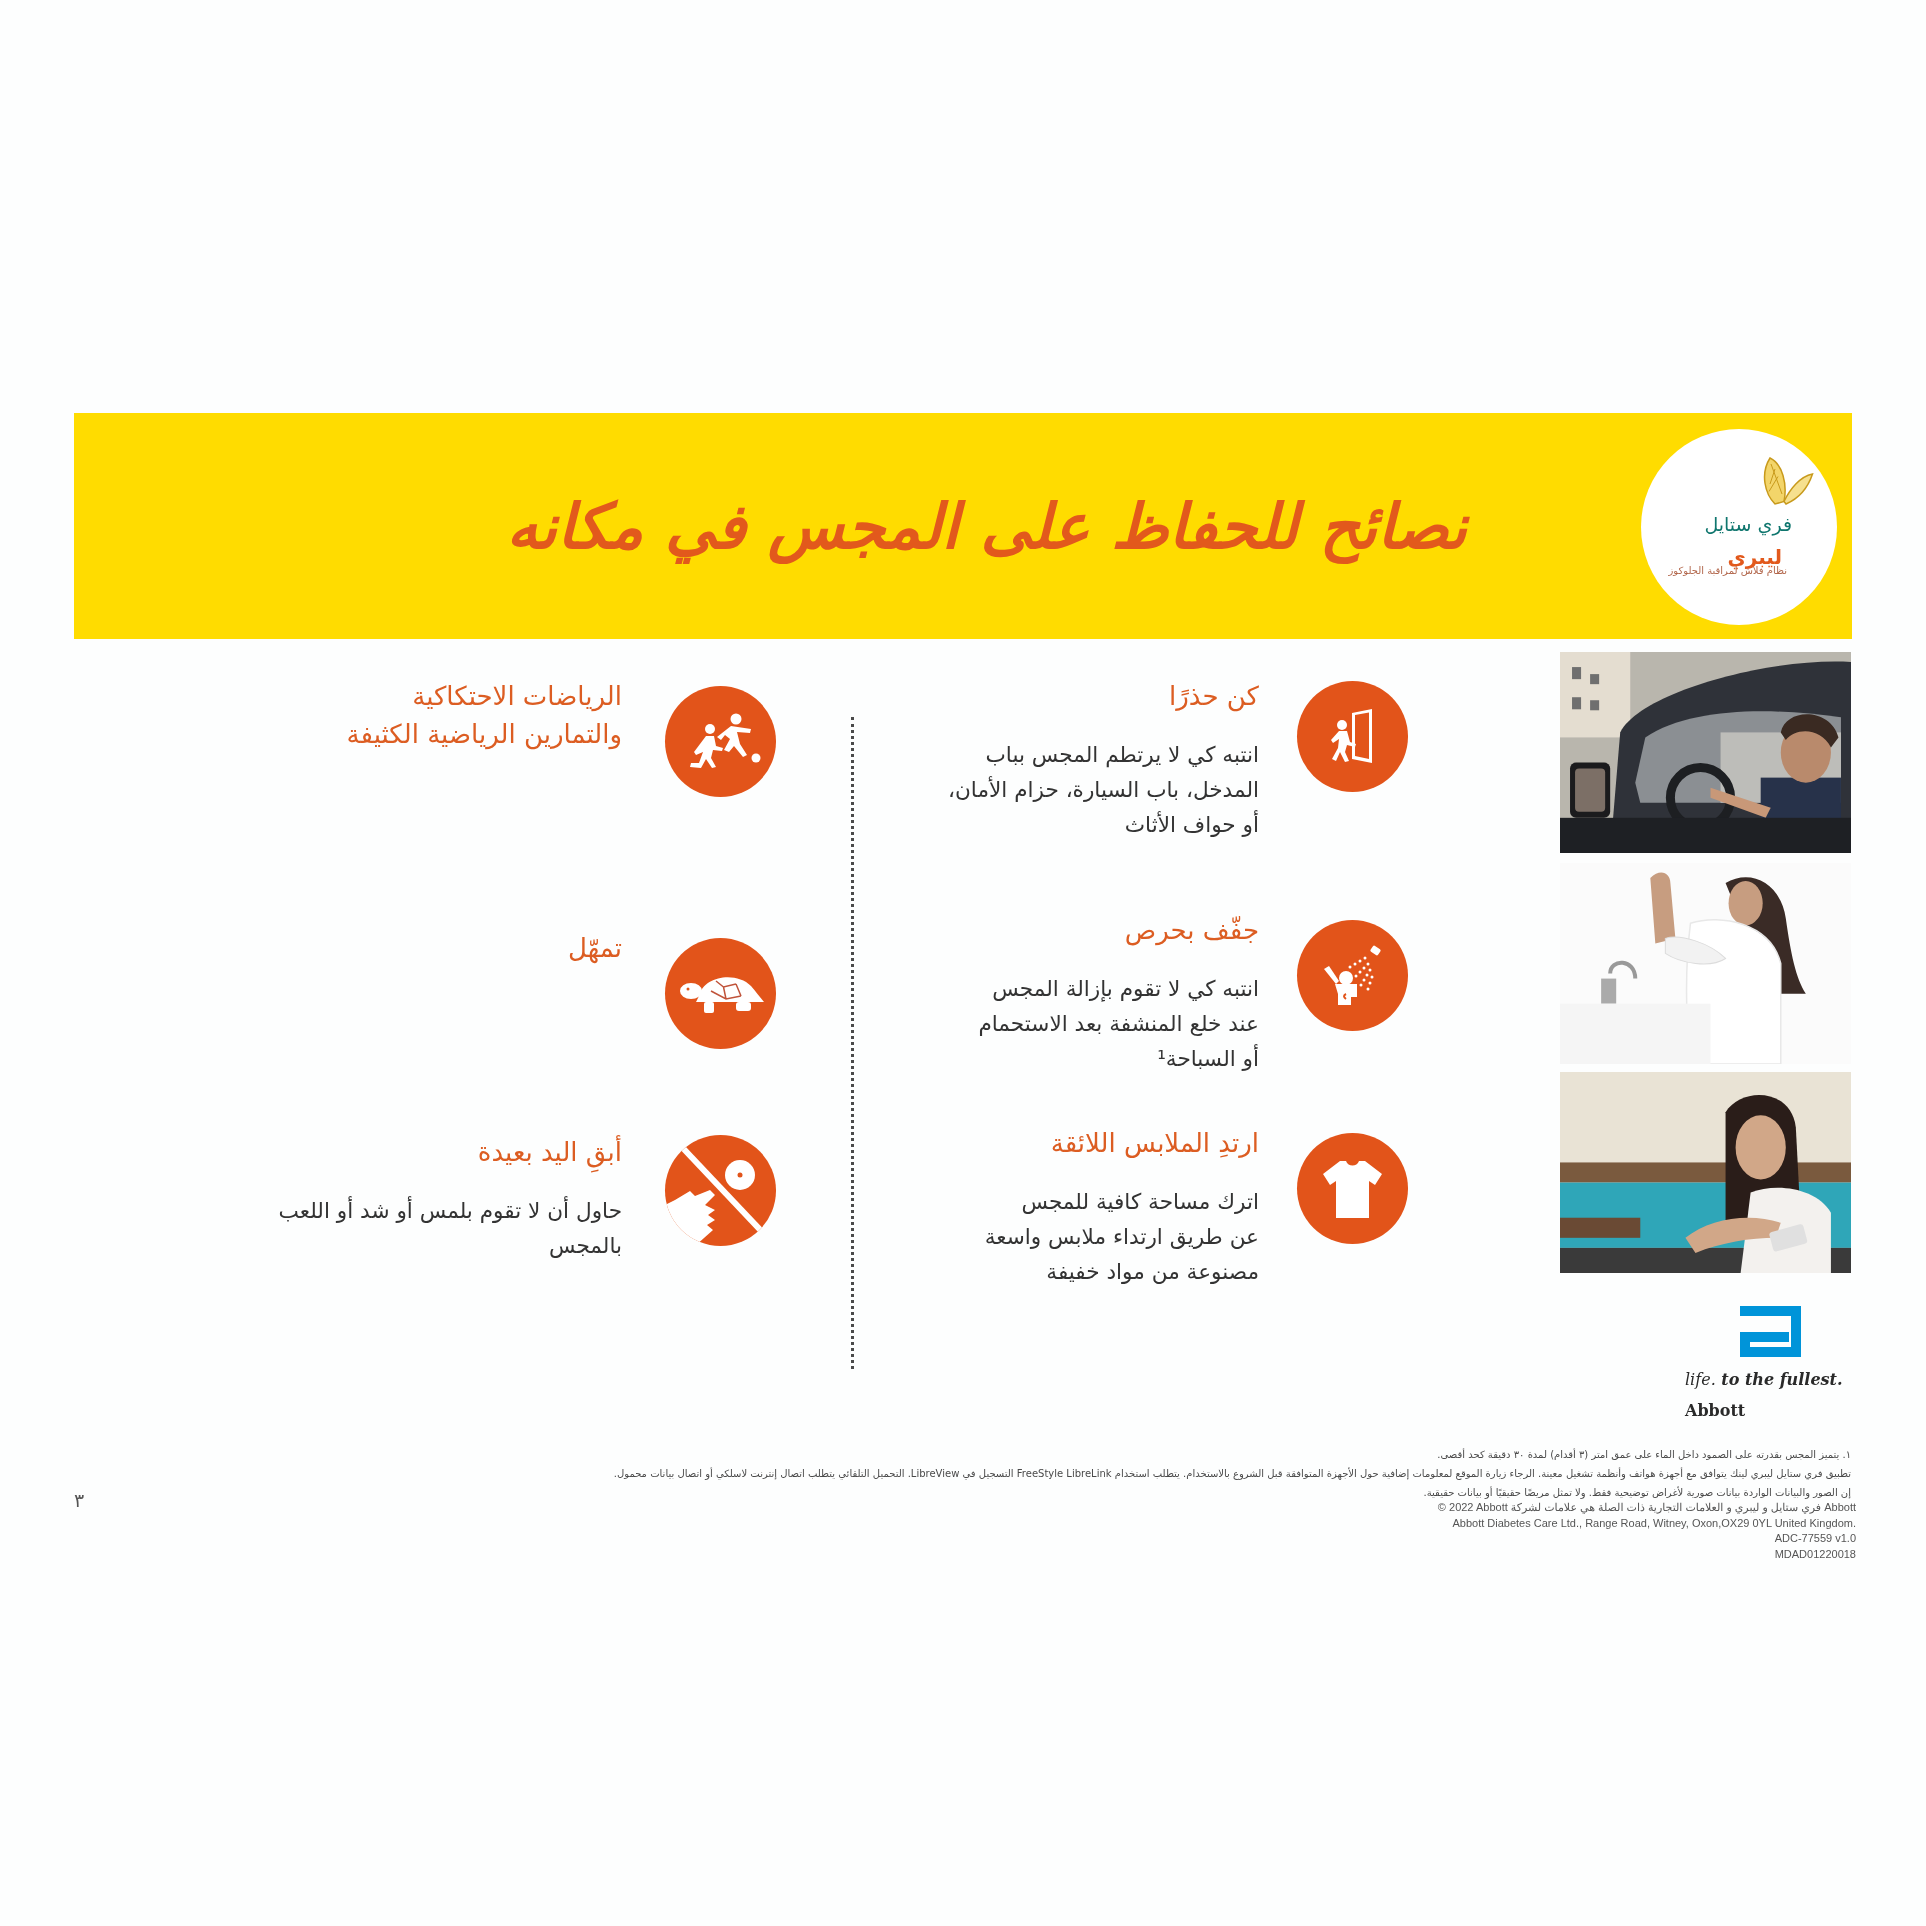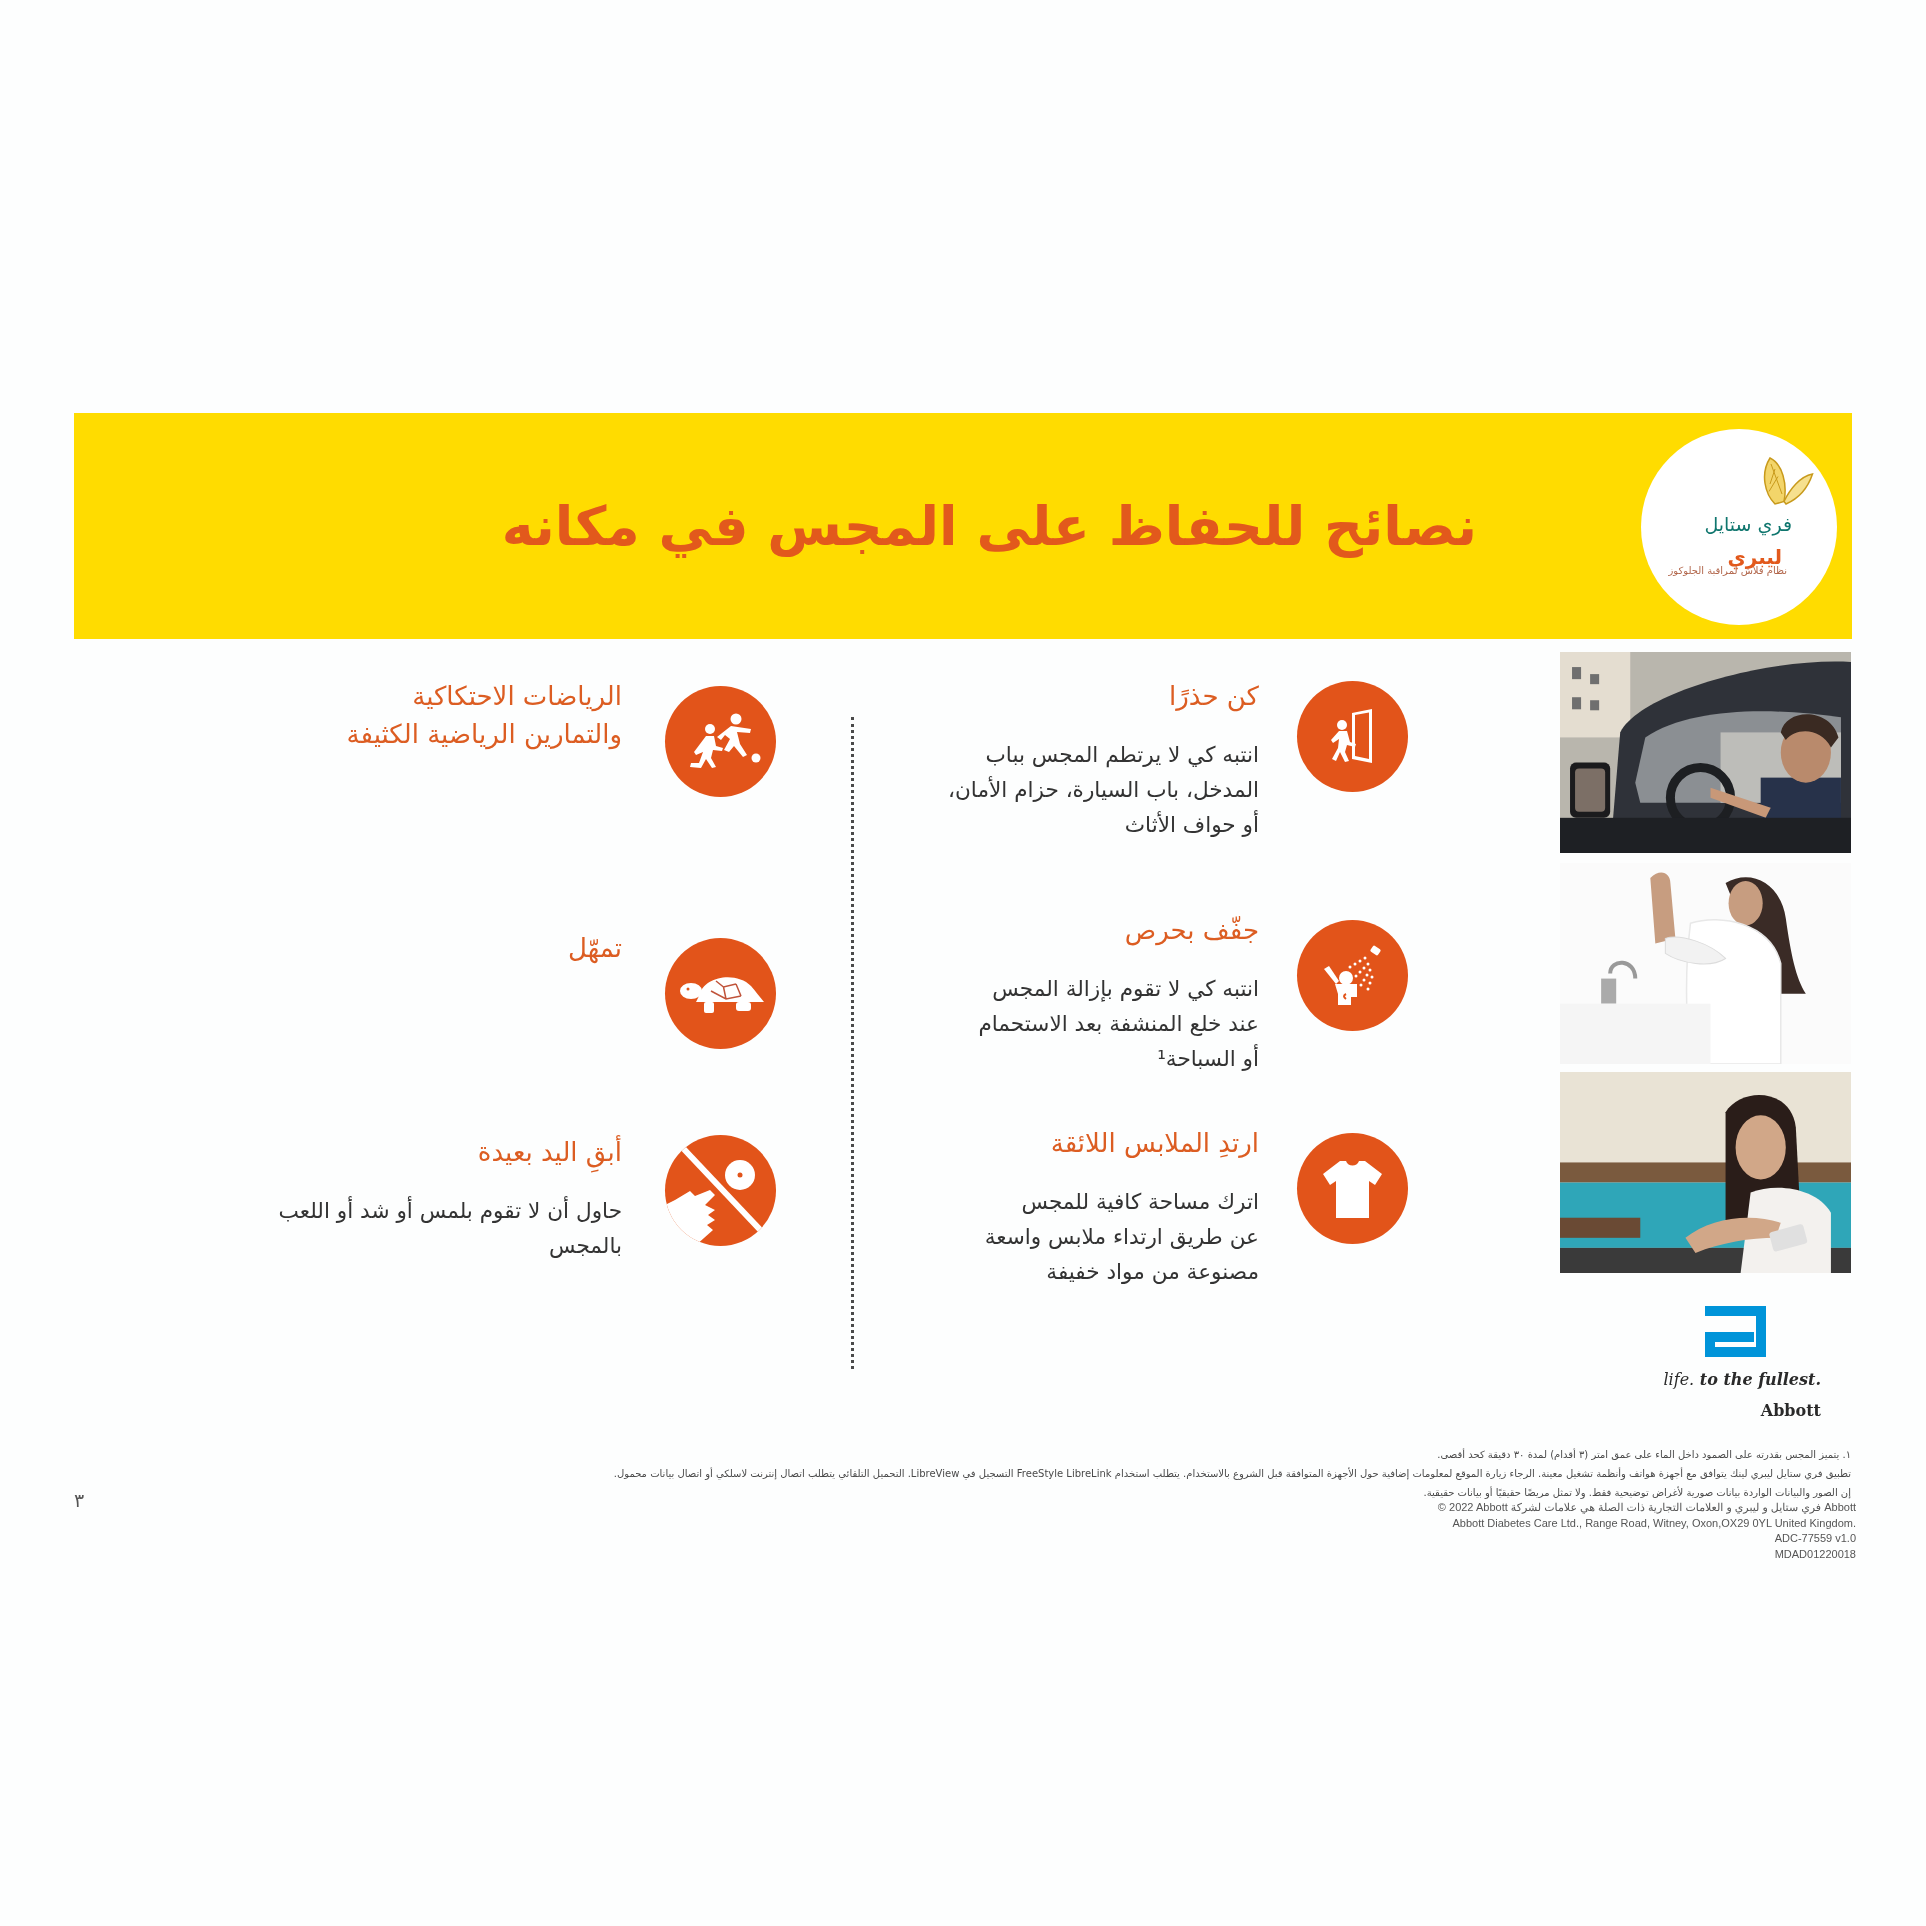--- a/index.html
+++ b/index.html
@@ -4,25 +4,26 @@
 <style>
   * { box-sizing: border-box; margin: 0; padding: 0; }
   html, body { width: 1926px; height: 1926px; background: #fdfefe; overflow: hidden; }
   body { position: relative; font-family: "DejaVu Sans", sans-serif; color: #3a3a3a; }
 
   .banner {
     position: absolute; left: 74px; top: 413px; width: 1778px; height: 226px;
     background: #ffdc00;
   }
   .banner-title {
-    position: absolute; right: 375px; top: 0; height: 226px;
+    position: absolute; right: 385px; top: 0; height: 226px;
     display: flex; align-items: center;
     font-family: "DejaVu Sans", sans-serif; font-weight: bold;
-    font-size: 54px; color: #e2591c; direction: rtl; white-space: nowrap;
+    font-size: 62px; color: #e2591c; direction: rtl; white-space: nowrap;
     letter-spacing: -0.5px;
+    font-style: italic;
   }
   .brand-badge {
     position: absolute; right: 15px; top: 16px; width: 196px; height: 196px;
     border-radius: 50%; background: #ffffff;
   }
   .brand-badge .butterfly { position: absolute; left: 114px; top: 25px; width: 60px; height: 55px; }
   .brand-badge .brand-name {
     position: absolute; right: 45px; top: 84px; direction: rtl;
     font-weight: normal; font-size: 19px; color: #0f766e; white-space: nowrap;
   }
@@ -50,21 +51,21 @@
   }
 
   .divider {
     position: absolute; left: 851px; top: 717px; width: 0; height: 652px;
     border-left: 3px dotted #4a4a4a;
   }
 
   .photo { position: absolute; overflow: hidden; }
   .photo svg { width: 100%; height: 100%; display: block; }
 
-  .abbott { position: absolute; left: 1650px; top: 1304px; width: 171px; height: 130px; text-align: right; }
+  .abbott { position: absolute; left: 1685px; top: 1304px; width: 171px; height: 130px; text-align: left; }
   .abbott .logo { width: 65px; height: 55px; margin: 0 auto; display: block; }
   .abbott .tagline {
     font-family: "DejaVu Serif", serif; font-style: italic; font-weight: bold;
     font-size: 16px; color: #2a2a2a; margin-top: 11px; white-space: nowrap;
   }
   .abbott .tagline .life { font-weight: normal; }
   .abbott .wordmark {
     font-family: "DejaVu Serif", serif; font-weight: bold; font-size: 16px; color: #2a2a2a; margin-top: 12px;
   }
 

